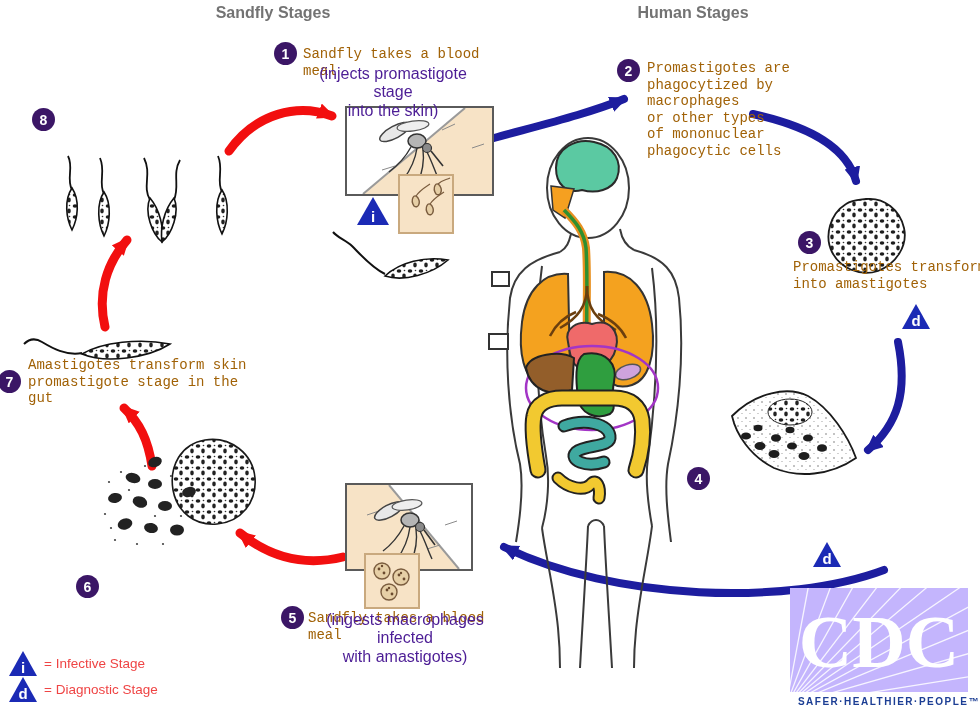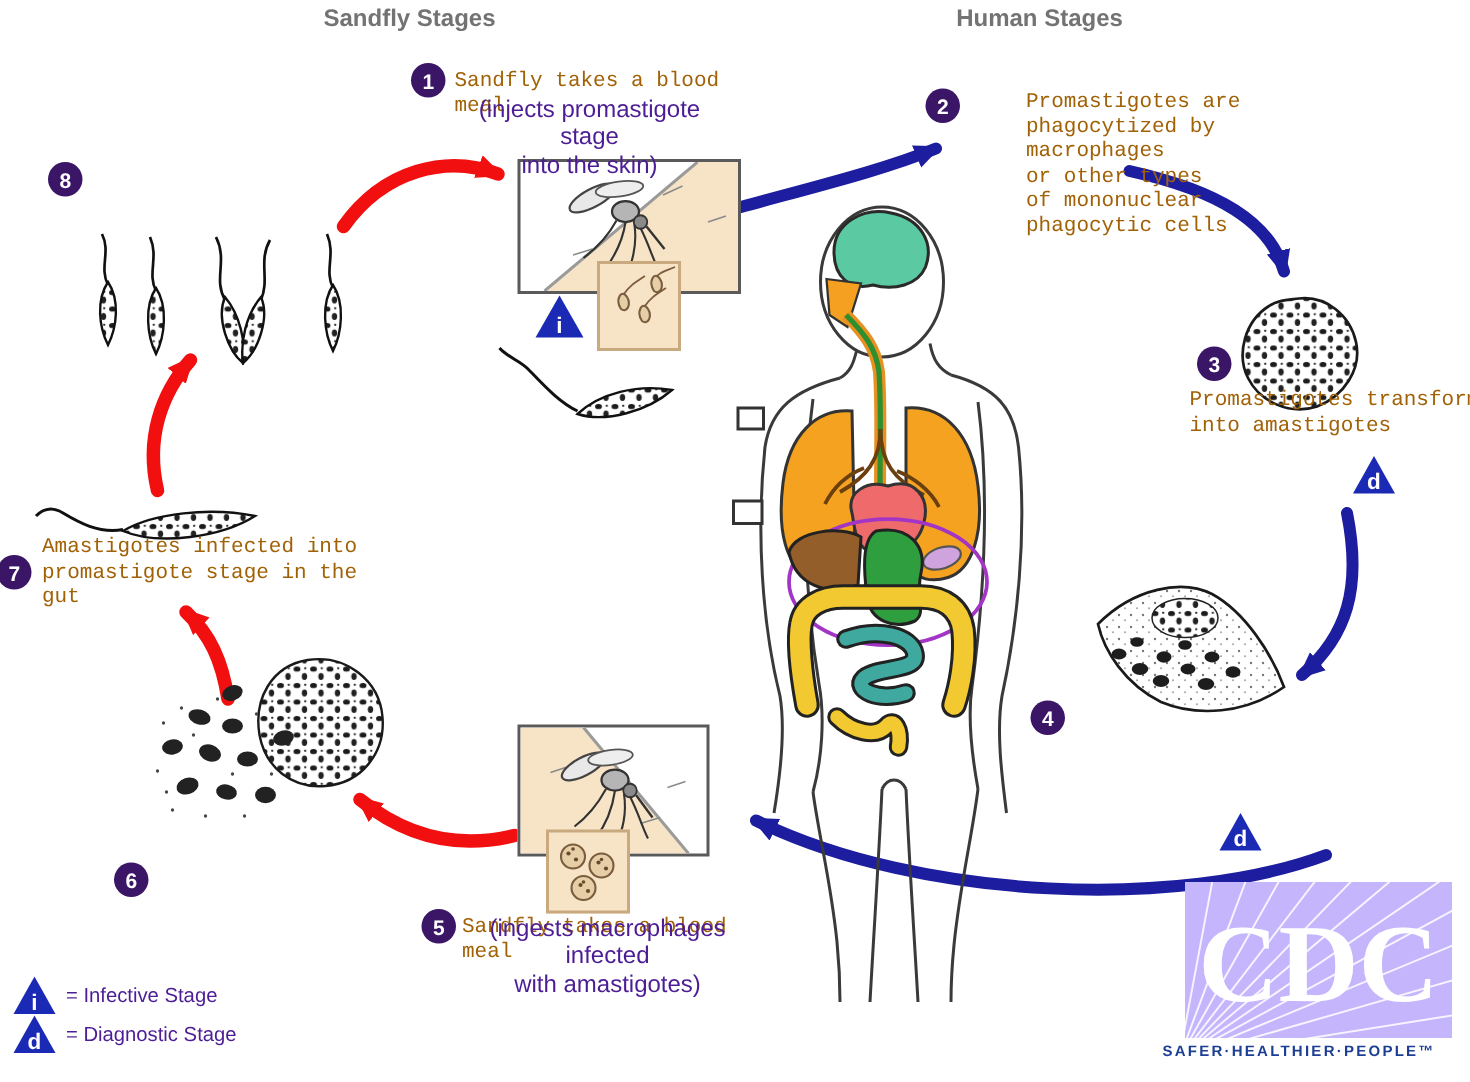--- a/index.html
+++ b/index.html
@@ -5,26 +5,26 @@
   html,body{margin:0;padding:0;background:#fff;}
   #stage{position:relative;width:980px;height:721px;background:#fff;overflow:hidden;
          font-family:"Liberation Sans",sans-serif;color:#111;}
   .hdr{position:absolute;font-weight:bold;font-size:16px;color:#737373;text-align:center;width:170px;}
   .badge{position:absolute;width:23px;height:23px;border-radius:50%;background:#3b1666;color:#fff;
          font-weight:bold;font-size:14px;display:flex;align-items:center;justify-content:center;z-index:6;}
   .stept{position:absolute;font-size:14px;line-height:1.18;color:#a16207;white-space:pre-line;z-index:6;font-family:Liberation Mono, monospace;}
   .subt{position:absolute;font-size:16px;line-height:1.15;color:#4c1d95;white-space:pre-line;text-align:center;z-index:6;}
   .tri{position:absolute;z-index:7;}
   .tri text{fill:#fff;font-family:"Liberation Sans",sans-serif;font-weight:bold;font-size:15px;}
-  .legend-label{position:absolute;font-size:13.5px;color:#4c1d95;z-index:6;}
+  .legend-label{position:absolute;font-size:13.5px;color:#ef4444;z-index:6;}
   .skinbox{position:absolute;background:#fff;border:2px solid #5a5a5a;z-index:4;}
   .inset{position:absolute;background:#f7e3c6;border:2px solid #c9a97e;z-index:5;}
   #cdc-box{position:absolute;left:790px;top:588px;width:178px;height:104px;background:#c4b5fd;z-index:6;}
   #cdc-box svg{position:absolute;left:0;top:0;}
-  #cdc-tagline{position:absolute;left:752px;top:696px;width:228px;text-align:center;
+  #cdc-tagline{position:absolute;left:752px;top:696px;width:228px;text-align:right;
                font-size:10px;font-weight:bold;letter-spacing:1.5px;color:#1c3e94;z-index:6;}
   svg{display:block;}
   .layer{position:absolute;left:0;top:0;z-index:2;}
   .illus{position:absolute;z-index:3;}
 </style>
 </head>
 <body>
 
 <div id="stage">
 
@@ -283,42 +283,42 @@
         <circle cx="26" cy="96" r="1.1"></circle>
     </g>
   </svg>
 
   <div class="badge" style="left:274px;top:42px;">1</div>
   <div class="stept" style="left:303px;top:46px;width:215px;">Sandfly takes a blood meal</div>
   <div class="subt" style="left:298px;top:65px;width:190px;">(injects promastigote stage
 into the skin)</div>
 
   <div class="badge" style="left:617px;top:59px;">2</div>
-  <div class="stept" style="left:684px;top:60px;width:180px;">Promastigotes are
+  <div class="stept" style="left:647px;top:60px;width:180px;">Promastigotes are
 phagocytized by
 macrophages
 or other types
 of mononuclear
 phagocytic cells</div>
 
   <div class="badge" style="left:798px;top:231px;">3</div>
   <div class="stept" style="left:793px;top:259px;width:200px;">Promastigotes transform
 into amastigotes</div>
 
   <div class="badge" style="left:687px;top:467px;">4</div>
 
   <div class="badge" style="left:281px;top:606px;">5</div>
   <div class="stept" style="left:308px;top:610px;width:215px;">Sandfly takes a blood meal</div>
   <div class="subt" style="left:300px;top:611px;width:210px;">(ingests macrophages infected
 with amastigotes)</div>
 
   <div class="badge" style="left:76px;top:575px;">6</div>
 
   <div class="badge" style="left:-2px;top:370px;">7</div>
-  <div class="stept" style="left:28px;top:357px;width:240px;">Amastigotes infected into
+  <div class="stept" style="left:28px;top:357px;width:240px;">Amastigotes transform skin
 promastigote stage in  the gut</div>
 
   <div class="badge" style="left:32px;top:108px;">8</div>
 
   <svg class="tri" style="left:356px;top:196px;" width="34" height="30" viewBox="0 0 34 30">
     <polygon points="17,1 33,29 1,29" fill="#1b2ab5"></polygon>
     <text x="17" y="26" text-anchor="middle">i</text>
   </svg>
   <svg class="tri" style="left:901px;top:303px;" width="30" height="27" viewBox="0 0 30 27">
     <polygon points="15,1 29,26 1,26" fill="#1b2ab5"></polygon>

